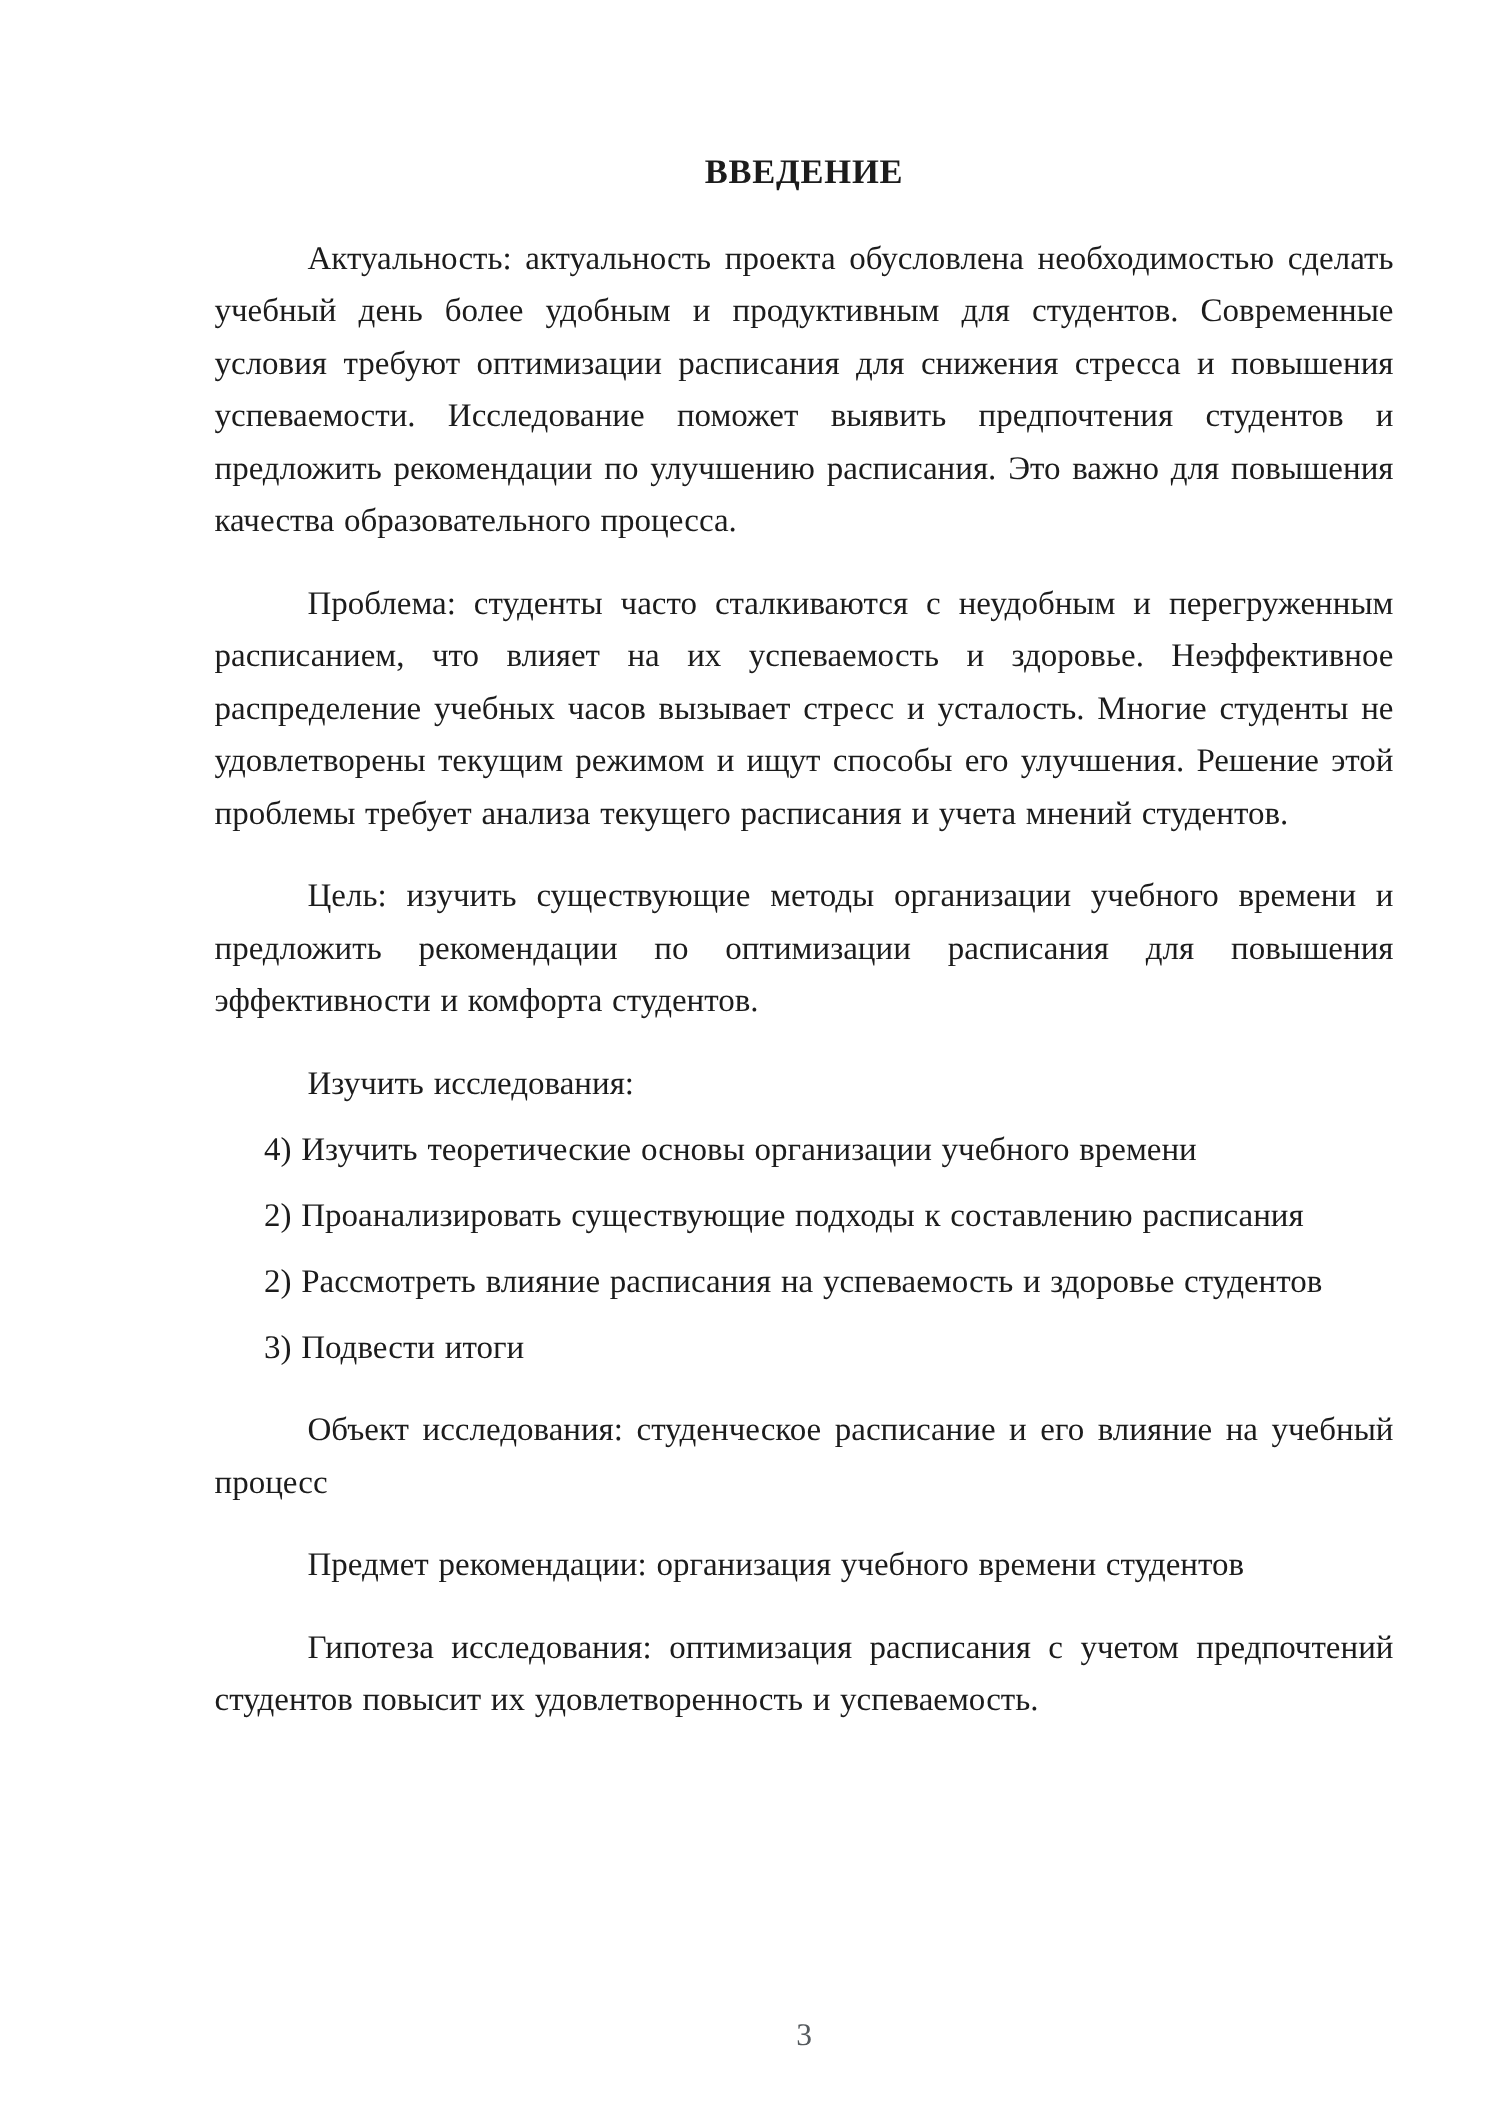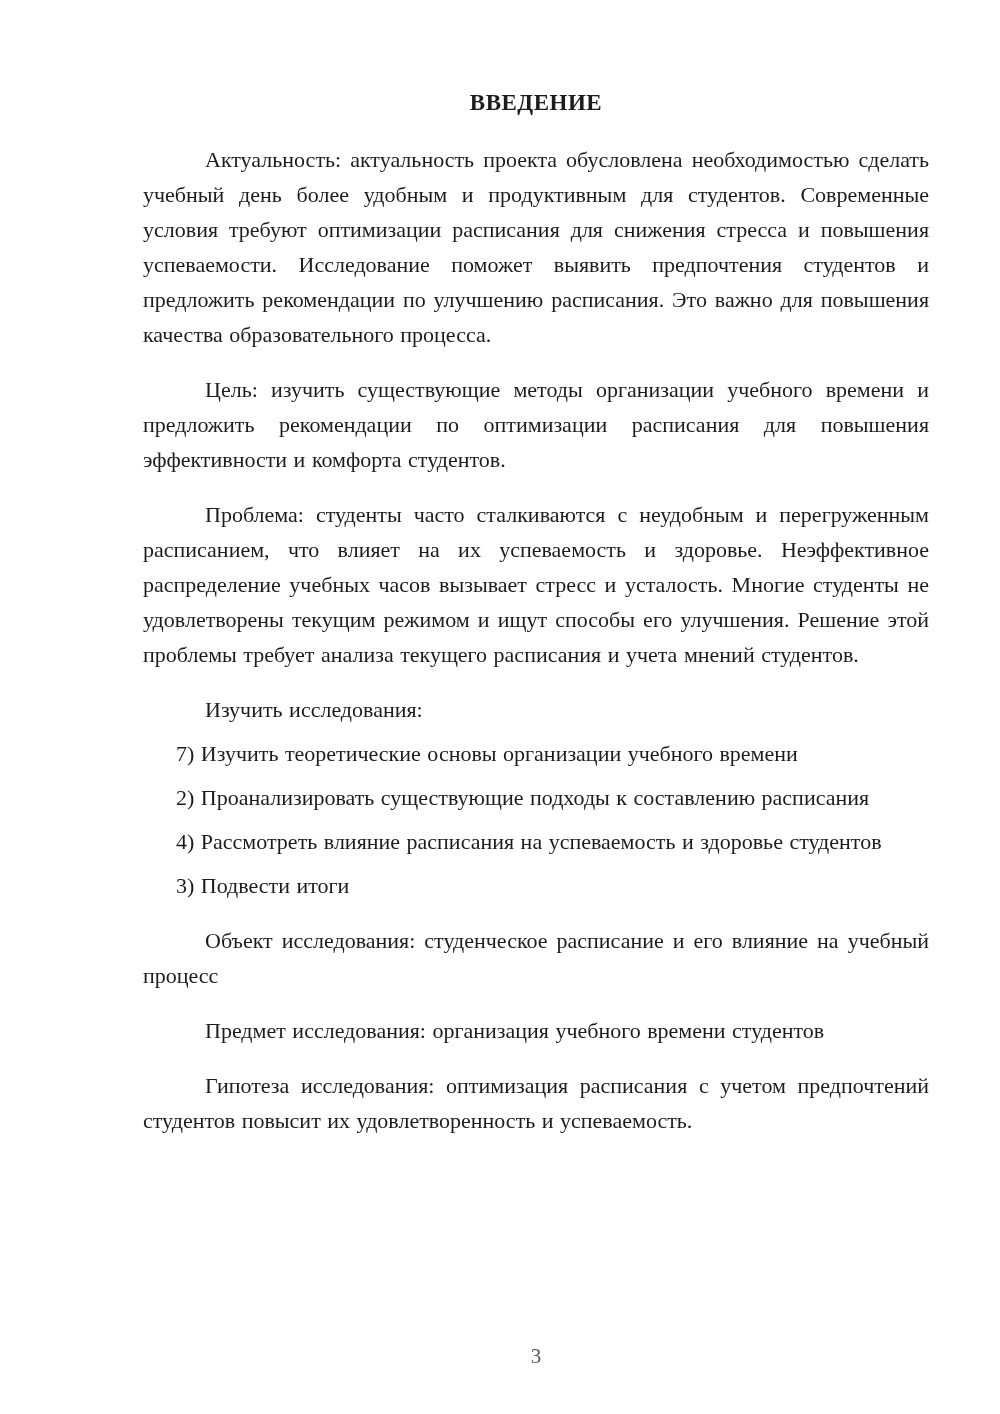--- a/index.html
+++ b/index.html
@@ -17,21 +17,21 @@
     padding: 85px 71px 0 143px;
     font-family: "Liberation Serif", "DejaVu Serif", serif;
     color: #1c1c1c;
     overflow: hidden;
   }
   .doc-title {
     font-size: 23px;
     font-weight: bold;
     text-align: center;
     line-height: 35px;
-    margin: 0 0 22px 0;
+    margin: 12px 0 22px 0;
     letter-spacing: 0.5px;
   }
   .para {
     font-size: 22px;
     line-height: 35px;
     margin: 0 0 9px 0;
     text-align: justify;
     text-align-last: left;
     word-spacing: 1px;
   }
@@ -54,36 +54,36 @@
 </style>
 </head>
 <body>
 
 <div class="page">
 
   <h1 class="doc-title">ВВЕДЕНИЕ</h1>
 
   <p class="para body-indent">Актуальность: актуальность проекта обусловлена необходимостью сделать учебный день более удобным и продуктивным для студентов. Современные условия требуют оптимизации расписания для снижения стресса и повышения успеваемости. Исследование поможет выявить предпочтения студентов и предложить рекомендации по улучшению расписания. Это важно для повышения качества образовательного процесса.</p>
 
+  <p class="para body-indent">Проблема: студенты часто сталкиваются с неудобным и перегруженным расписанием, что влияет на их успеваемость и здоровье. Неэффективное распределение учебных часов вызывает стресс и усталость. Многие студенты не удовлетворены текущим режимом и ищут способы его улучшения. Решение этой проблемы требует анализа текущего расписания и учета мнений студентов.</p>
+
   <p class="para body-indent">Цель: изучить существующие методы организации учебного времени и предложить рекомендации по оптимизации расписания для повышения эффективности и комфорта студентов.</p>
-
-  <p class="para body-indent">Проблема: студенты часто сталкиваются с неудобным и перегруженным расписанием, что влияет на их успеваемость и здоровье. Неэффективное распределение учебных часов вызывает стресс и усталость. Многие студенты не удовлетворены текущим режимом и ищут способы его улучшения. Решение этой проблемы требует анализа текущего расписания и учета мнений студентов.</p>
 
   <p class="para body-indent">Изучить исследования:</p>
 
-  <p class="para list-indent">7) Изучить теоретические основы организации учебного времени</p>
+  <p class="para list-indent">4) Изучить теоретические основы организации учебного времени</p>
 
   <p class="para list-indent">2) Проанализировать существующие подходы к составлению расписания</p>
 
-  <p class="para list-indent">4) Рассмотреть влияние расписания на успеваемость и здоровье студентов</p>
+  <p class="para list-indent">2) Рассмотреть влияние расписания на успеваемость и здоровье студентов</p>
 
 
   <p class="para list-indent">3) Подвести итоги</p>
 
   <p class="para body-indent">Объект исследования: студенческое расписание и его влияние на учебный процесс</p>
 
-  <p class="para body-indent">Предмет исследования: организация учебного времени студентов</p>
+  <p class="para body-indent">Предмет рекомендации: организация учебного времени студентов</p>
 
   <p class="para body-indent">Гипотеза исследования: оптимизация расписания с учетом предпочтений студентов повысит их удовлетворенность и успеваемость.</p>
 
   <div class="page-footer">3</div>
 
 </div>
 
 </body></html>

